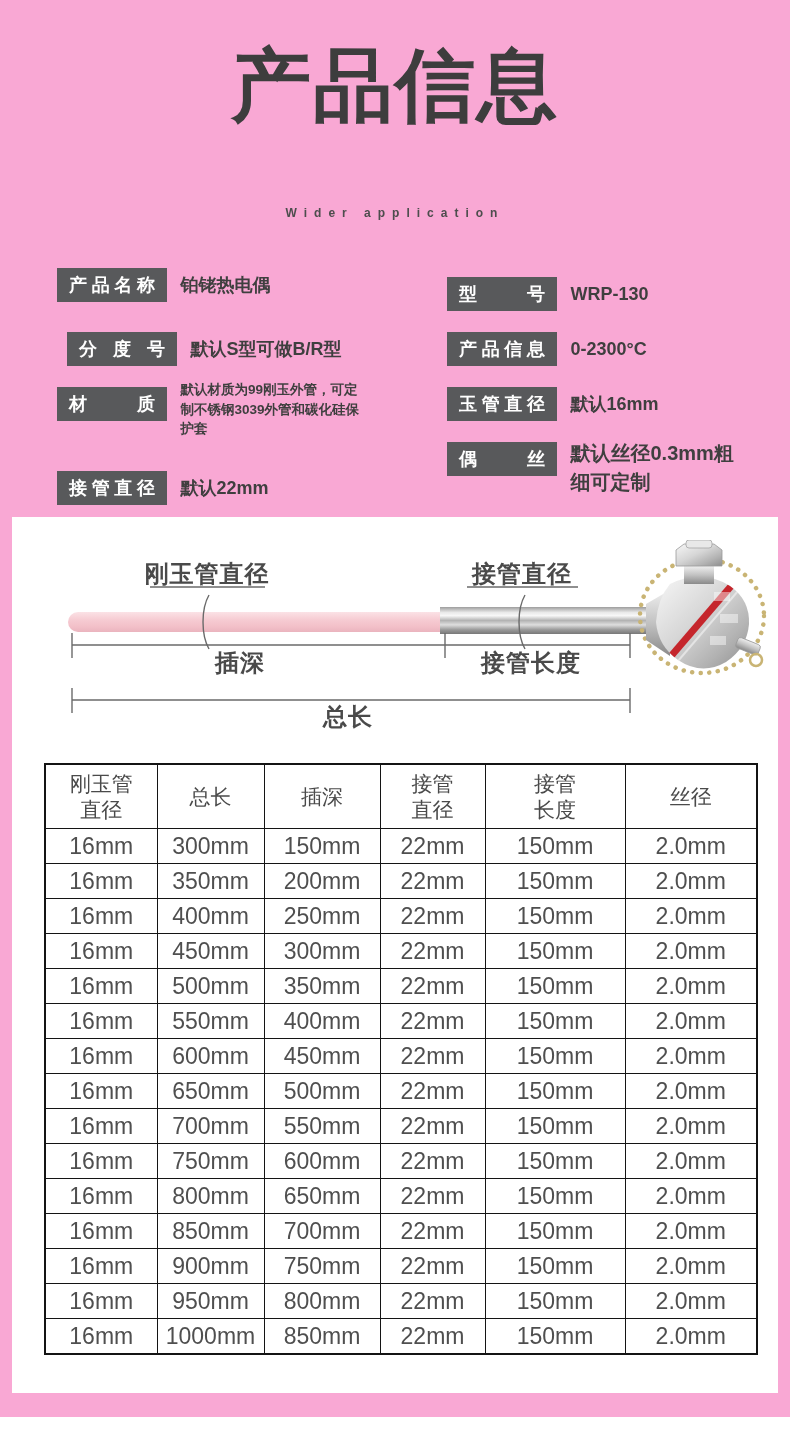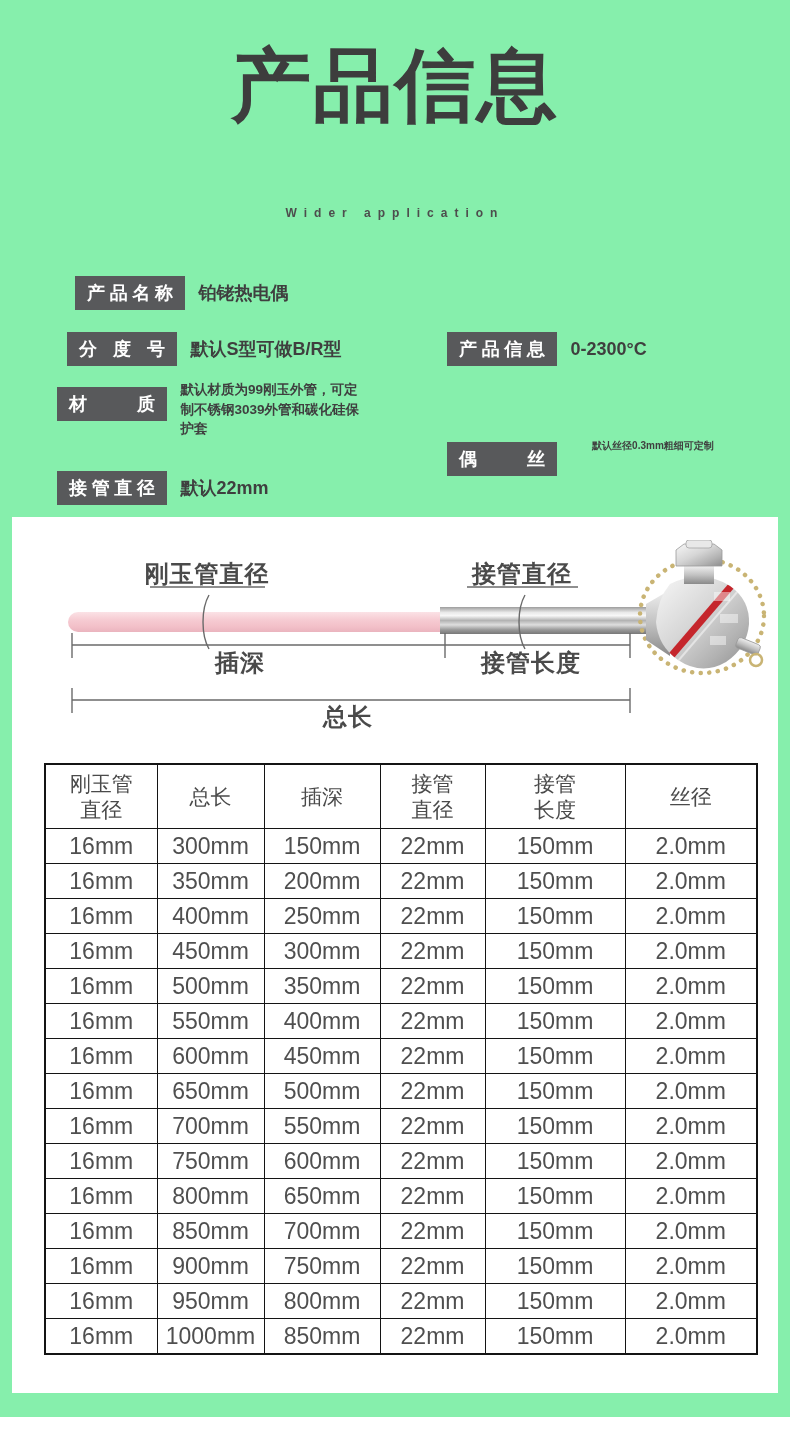--- a/index.html
+++ b/index.html
@@ -1,17 +1,17 @@
 <!DOCTYPE html>
 <html><head>
 <meta charset="utf-8">
 <style>
   html,body{margin:0;padding:0;background:#f2f2f2;}
   .page{
-    position:relative;width:790px;height:1429px;background:#86efac;
+    position:relative;width:790px;height:1429px;background:#f9a8d4;
     overflow:hidden;font-family:"Liberation Sans",sans-serif;margin:0 auto;
   }
   
   .product-title{
     position:absolute;top:42px;left:0;width:790px;text-align:center;
     font-size:80px;font-weight:900;color:#3d3d3d;letter-spacing:2px;line-height:1.1;
   }
   .subtitle-pill{
     position:absolute;top:148px;left:50%;transform:translateX(-50%);
     width:372px;height:48px;background:#474747;border-radius:26px;
@@ -30,30 +30,30 @@
     text-align:justify;text-align-last:justify;vertical-align:top;
   }
   .spec-value{
     display:inline-block;margin-left:9px;font-size:18px;font-weight:bold;
     color:#3f3f3f;line-height:34px;vertical-align:top;white-space:nowrap;
   }
   .spec-value.small{
     font-size:13.5px;line-height:1.45;white-space:normal;
     margin-top:-7px;
   }
-  .i0{left:57px;top:276px;margin-left:18px;}
+  .i0{left:57px;top:268px;}
   .i1{left:447px;top:277px;}
   .i2{left:57px;top:332px;margin-left:10px;}
   .i3{left:447px;top:332px;}
   .i4{left:57px;top:387px;}
   .i4 .spec-value{width:188px;}
   .i5{left:447px;top:387px;}
   .i6{left:57px;top:442px;margin-top:29px;}
   .i7{left:447px;top:442px;}
-  .i7 .spec-value{width:165px;font-size:10px;margin-top:-3px;text-align:center;}
+  .i7 .spec-value{width:165px;font-size:20px;margin-top:-3px;}
   
   .panel{position:absolute;left:12px;top:517px;width:766px;height:876px;background:#ffffff;}
   .corundum-tube{
     position:absolute;left:68px;top:612px;width:380px;height:20px;
     border-radius:11px 0 0 11px;
     background:linear-gradient(180deg,#fbe2e6 0%,#f6cbd2 40%,#f2bfc8 75%,#eab4be 100%);
   }
   .steel-tube{
     position:absolute;left:440px;top:607px;width:220px;height:27px;
     background:linear-gradient(180deg,#9d9d9d 0%,#e9e9e9 20%,#f8f8f8 32%,#b3b3b3 50%,#dedede 66%,#9a9a9a 84%,#787878 100%);
@@ -93,31 +93,39 @@
 
 <div class="page">
 
   <div class="product-title">产品信息</div>
   <div class="tagline">Wider application</div>
 
   <div class="spec-item i0">
     <span class="spec-label">产品名称</span>
     <span class="spec-value">铂铑热电偶</span>
   </div>
+  <div class="spec-item i1">
+    <span class="spec-label">型号</span>
+    <span class="spec-value">WRP-130</span>
+  </div>
   <div class="spec-item i2">
     <span class="spec-label">分度号</span>
     <span class="spec-value">默认S型可做B/R型</span>
   </div>
   <div class="spec-item i3">
     <span class="spec-label">产品信息</span>
     <span class="spec-value">0-2300°C</span>
   </div>
   <div class="spec-item i4">
     <span class="spec-label">材质</span>
     <span class="spec-value small">默认材质为99刚玉外管，可定制不锈钢3039外管和碳化硅保护套</span>
+  </div>
+  <div class="spec-item i5">
+    <span class="spec-label">玉管直径</span>
+    <span class="spec-value">默认16mm</span>
   </div>
   <div class="spec-item i6">
     <span class="spec-label">接管直径</span>
     <span class="spec-value">默认22mm</span>
   </div>
   <div class="spec-item i7">
     <span class="spec-label">偶丝</span>
     <span class="spec-value small">默认丝径0.3mm粗细可定制</span>
   </div>
 

